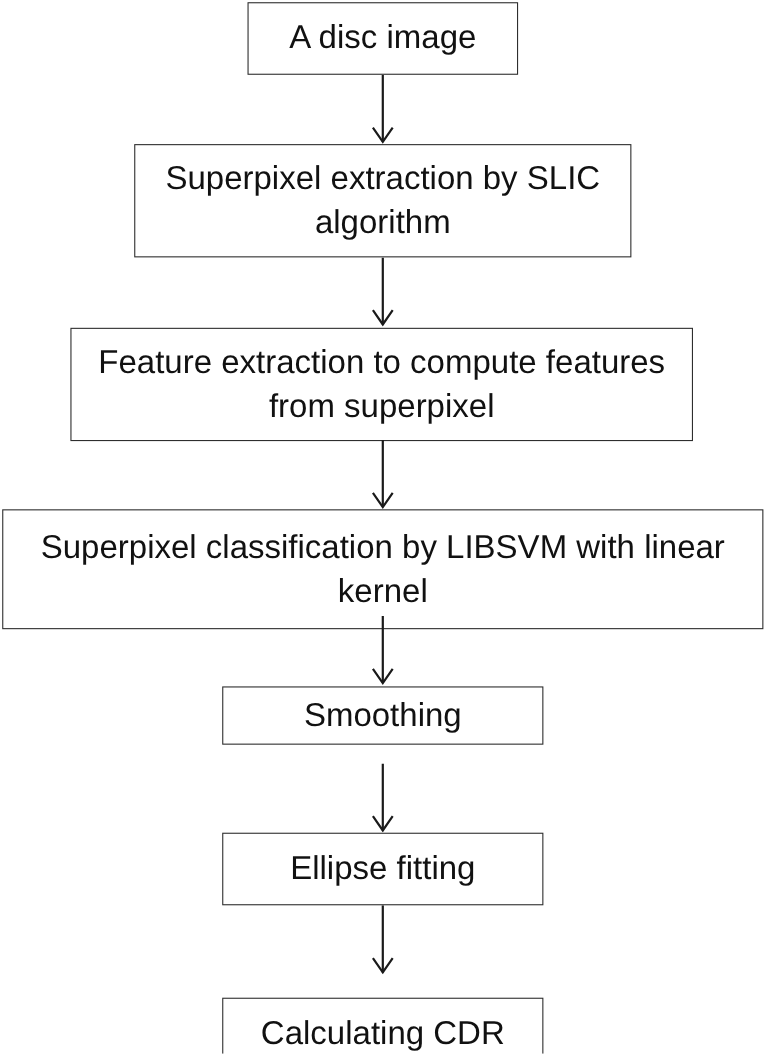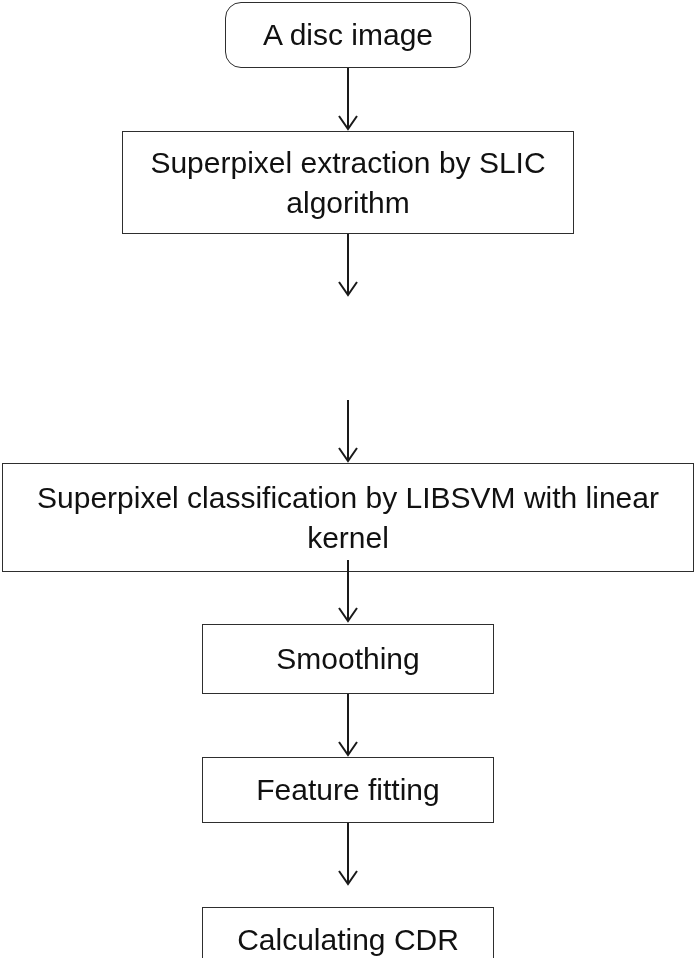--- a/index.html
+++ b/index.html
@@ -22,25 +22,25 @@
     background: #ffffff;
     display: flex;
     align-items: center;
     justify-content: center;
     text-align: center;
     font-size: 30px;
     line-height: 1.32;
     color: #111111;
     padding: 0 14px;
   }
-  .box-1 { left: 225px; top: 2px;   width: 246px; height: 66px; border-radius: 16px; }
+  .box-1 { left: 225px; top: 2px;   width: 246px; height: 66px; }
   .box-2 { left: 122px; top: 131px; width: 452px; height: 103px; }
   .box-3 { left: 64px;  top: 298px; width: 566px; height: 103px; }
   .box-4 { left: 2px;   top: 463px; width: 692px; height: 109px; }
-  .box-5 { left: 202px; top: 624px; width: 292px; height: 70px; }
+  .box-5 { left: 202px; top: 624px; width: 292px; height: 53px; }
   .box-6 { left: 202px; top: 757px; width: 292px; height: 66px; }
   .box-7 { left: 202px; top: 886px; width: 292px; height: 66px; margin-top: 21px; }
 
   .flow-arrow {
     position: absolute;
     left: 336px;
     width: 24px;
     height: 63px;
   }
   .arrow-1 { top: 68px; }
@@ -71,20 +71,23 @@
     <span>Superpixel extraction by SLIC algorithm</span>
   </div>
 
   <div class="flow-arrow arrow-2">
     <svg viewBox="0 0 24 63" preserveAspectRatio="none">
       <line x1="12" y1="0" x2="12" y2="61" stroke="#1a1a1a" stroke-width="2"></line>
       <polyline points="3,48 12,61 21,48" fill="none" stroke="#1a1a1a" stroke-width="2"></polyline>
     </svg>
   </div>
 
+  <div class="flow-box box-3">
+    <span>Feature extraction to compute features from superpixel</span>
+  </div>
 
   <div class="flow-arrow arrow-3">
     <svg viewBox="0 0 24 63" preserveAspectRatio="none">
       <line x1="12" y1="0" x2="12" y2="61" stroke="#1a1a1a" stroke-width="2"></line>
       <polyline points="3,48 12,61 21,48" fill="none" stroke="#1a1a1a" stroke-width="2"></polyline>
     </svg>
   </div>
 
   <div class="flow-box box-4">
     <span>Superpixel classification by LIBSVM with linear kernel</span>
@@ -102,21 +105,21 @@
   </div>
 
   <div class="flow-arrow arrow-5">
     <svg viewBox="0 0 24 63" preserveAspectRatio="none">
       <line x1="12" y1="0" x2="12" y2="61" stroke="#1a1a1a" stroke-width="2"></line>
       <polyline points="3,48 12,61 21,48" fill="none" stroke="#1a1a1a" stroke-width="2"></polyline>
     </svg>
   </div>
 
   <div class="flow-box box-6">
-    <span>Feature fitting</span>
+    <span>Ellipse fitting</span>
   </div>
 
   <div class="flow-arrow arrow-6">
     <svg viewBox="0 0 24 63" preserveAspectRatio="none">
       <line x1="12" y1="0" x2="12" y2="61" stroke="#1a1a1a" stroke-width="2"></line>
       <polyline points="3,48 12,61 21,48" fill="none" stroke="#1a1a1a" stroke-width="2"></polyline>
     </svg>
   </div>
 
   <div class="flow-box box-7">

